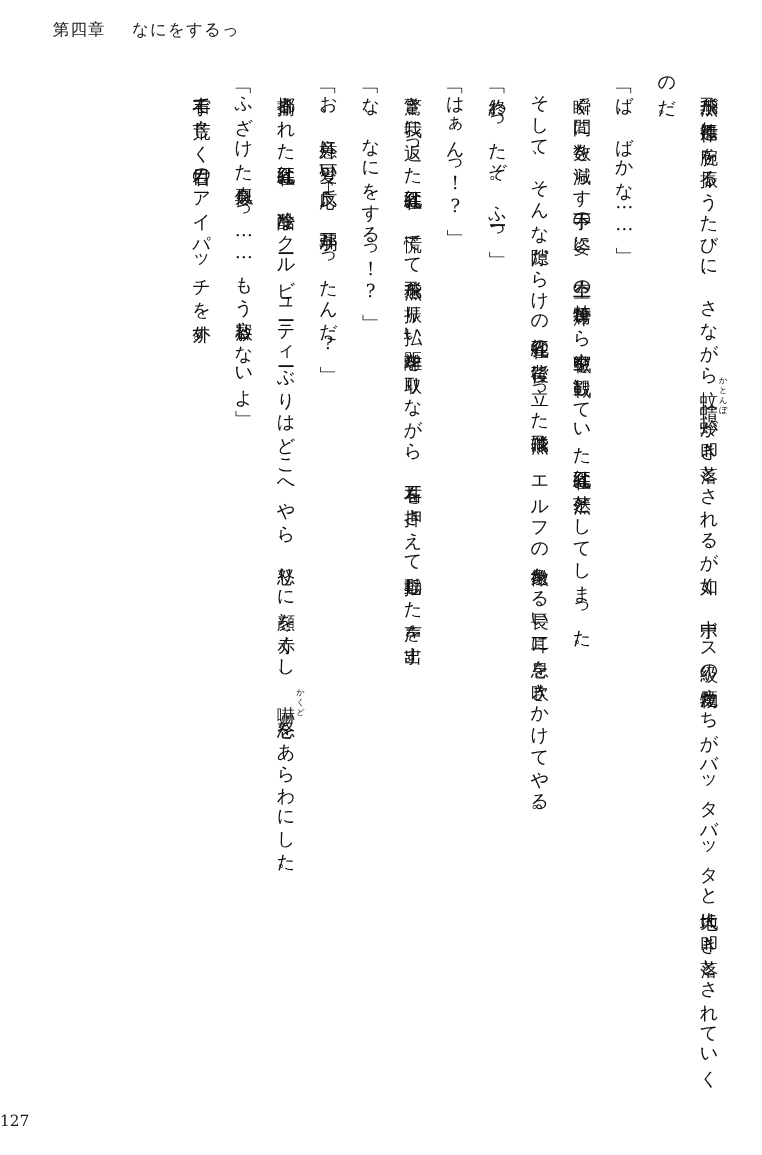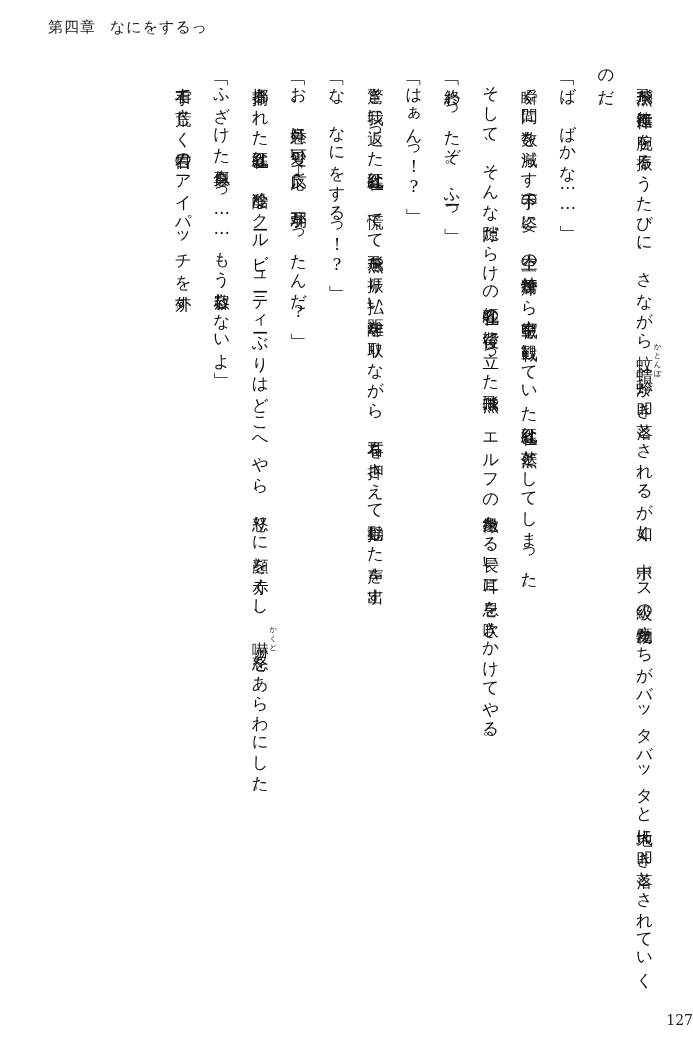--- a/index.html
+++ b/index.html
@@ -29,21 +29,21 @@
   .header {
     position: absolute;
     top: 18px;
     left: 48px;
     font-size: 15px;
     letter-spacing: 1px;
     color: #1a1a1a;
     white-space: nowrap;
   }
   .header .chap-num {
-    margin-right: 14px;
+    margin-right: 24px;
   }
 
   
   .body-text {
     position: absolute;
     top: 58px;
     left: 30px;
     width: 633px;
     height: 930px;
     writing-mode: vertical-rl;
@@ -72,21 +72,21 @@
     letter-spacing: 0.5px;
     line-height: 1;
     font-family: "DejaVu Sans", "Liberation Sans", sans-serif;
   }
 
   .page-number {
     position: absolute;
     bottom: 22px;
     left: 0;
     width: 693px;
-    text-align: right;
+    text-align: left;
     font-size: 14px;
     font-family: "DejaVu Serif", "Liberation Serif", serif;
     color: #1a1a1a;
   }
 </style>
 </head>
 <body>
 
 <div class="page">
 

